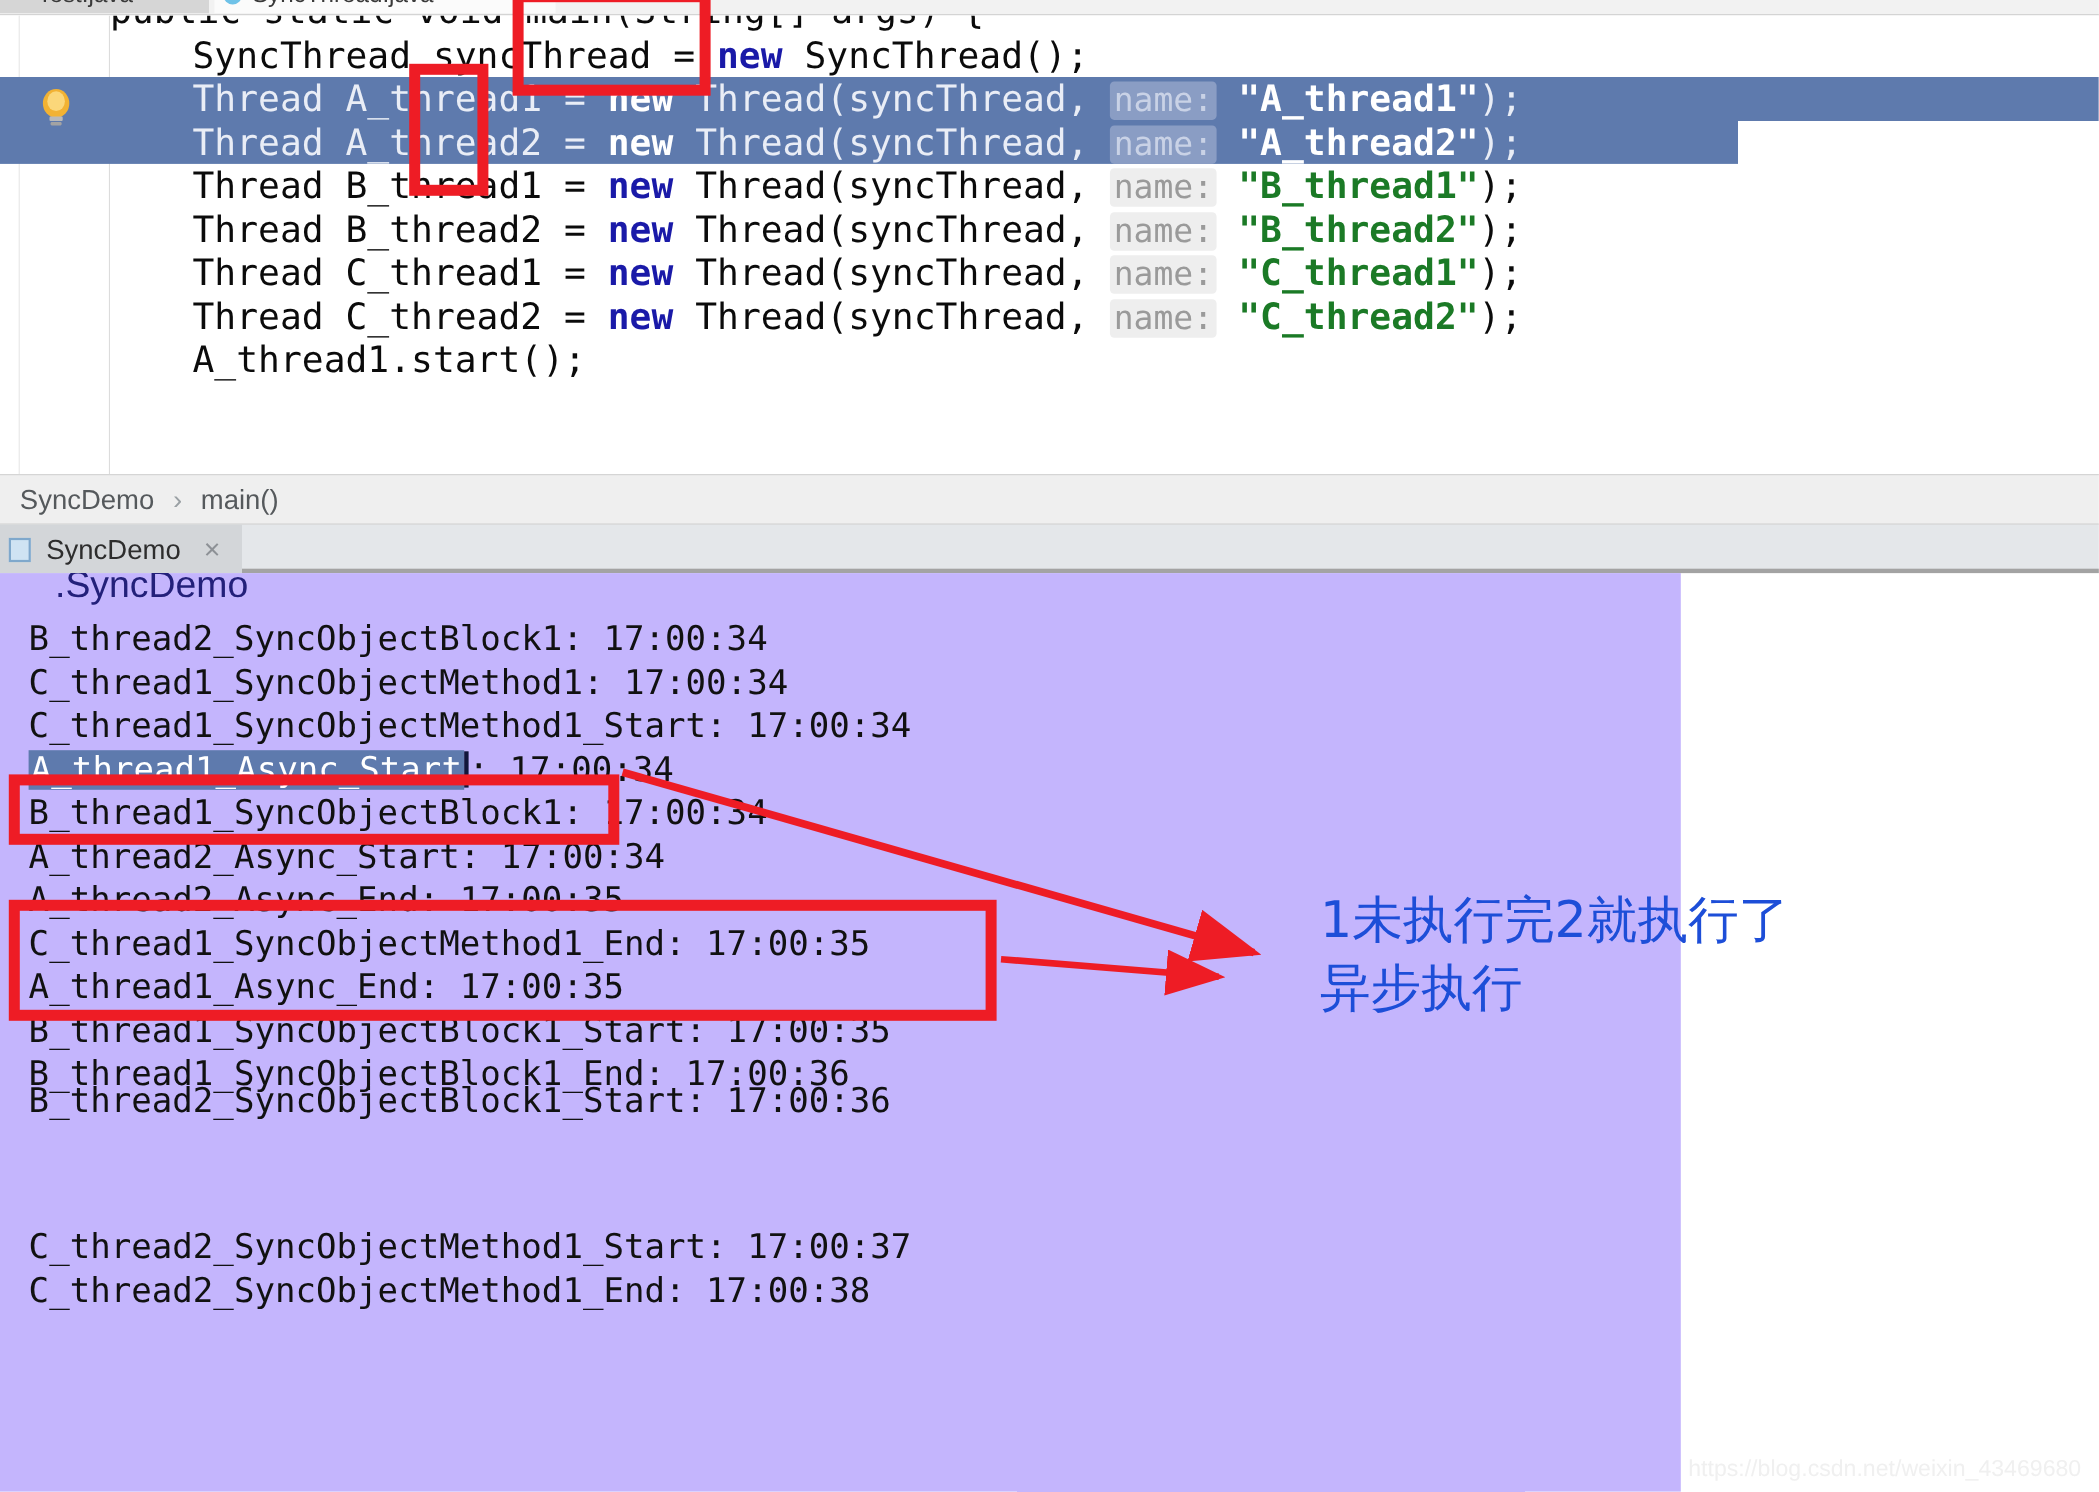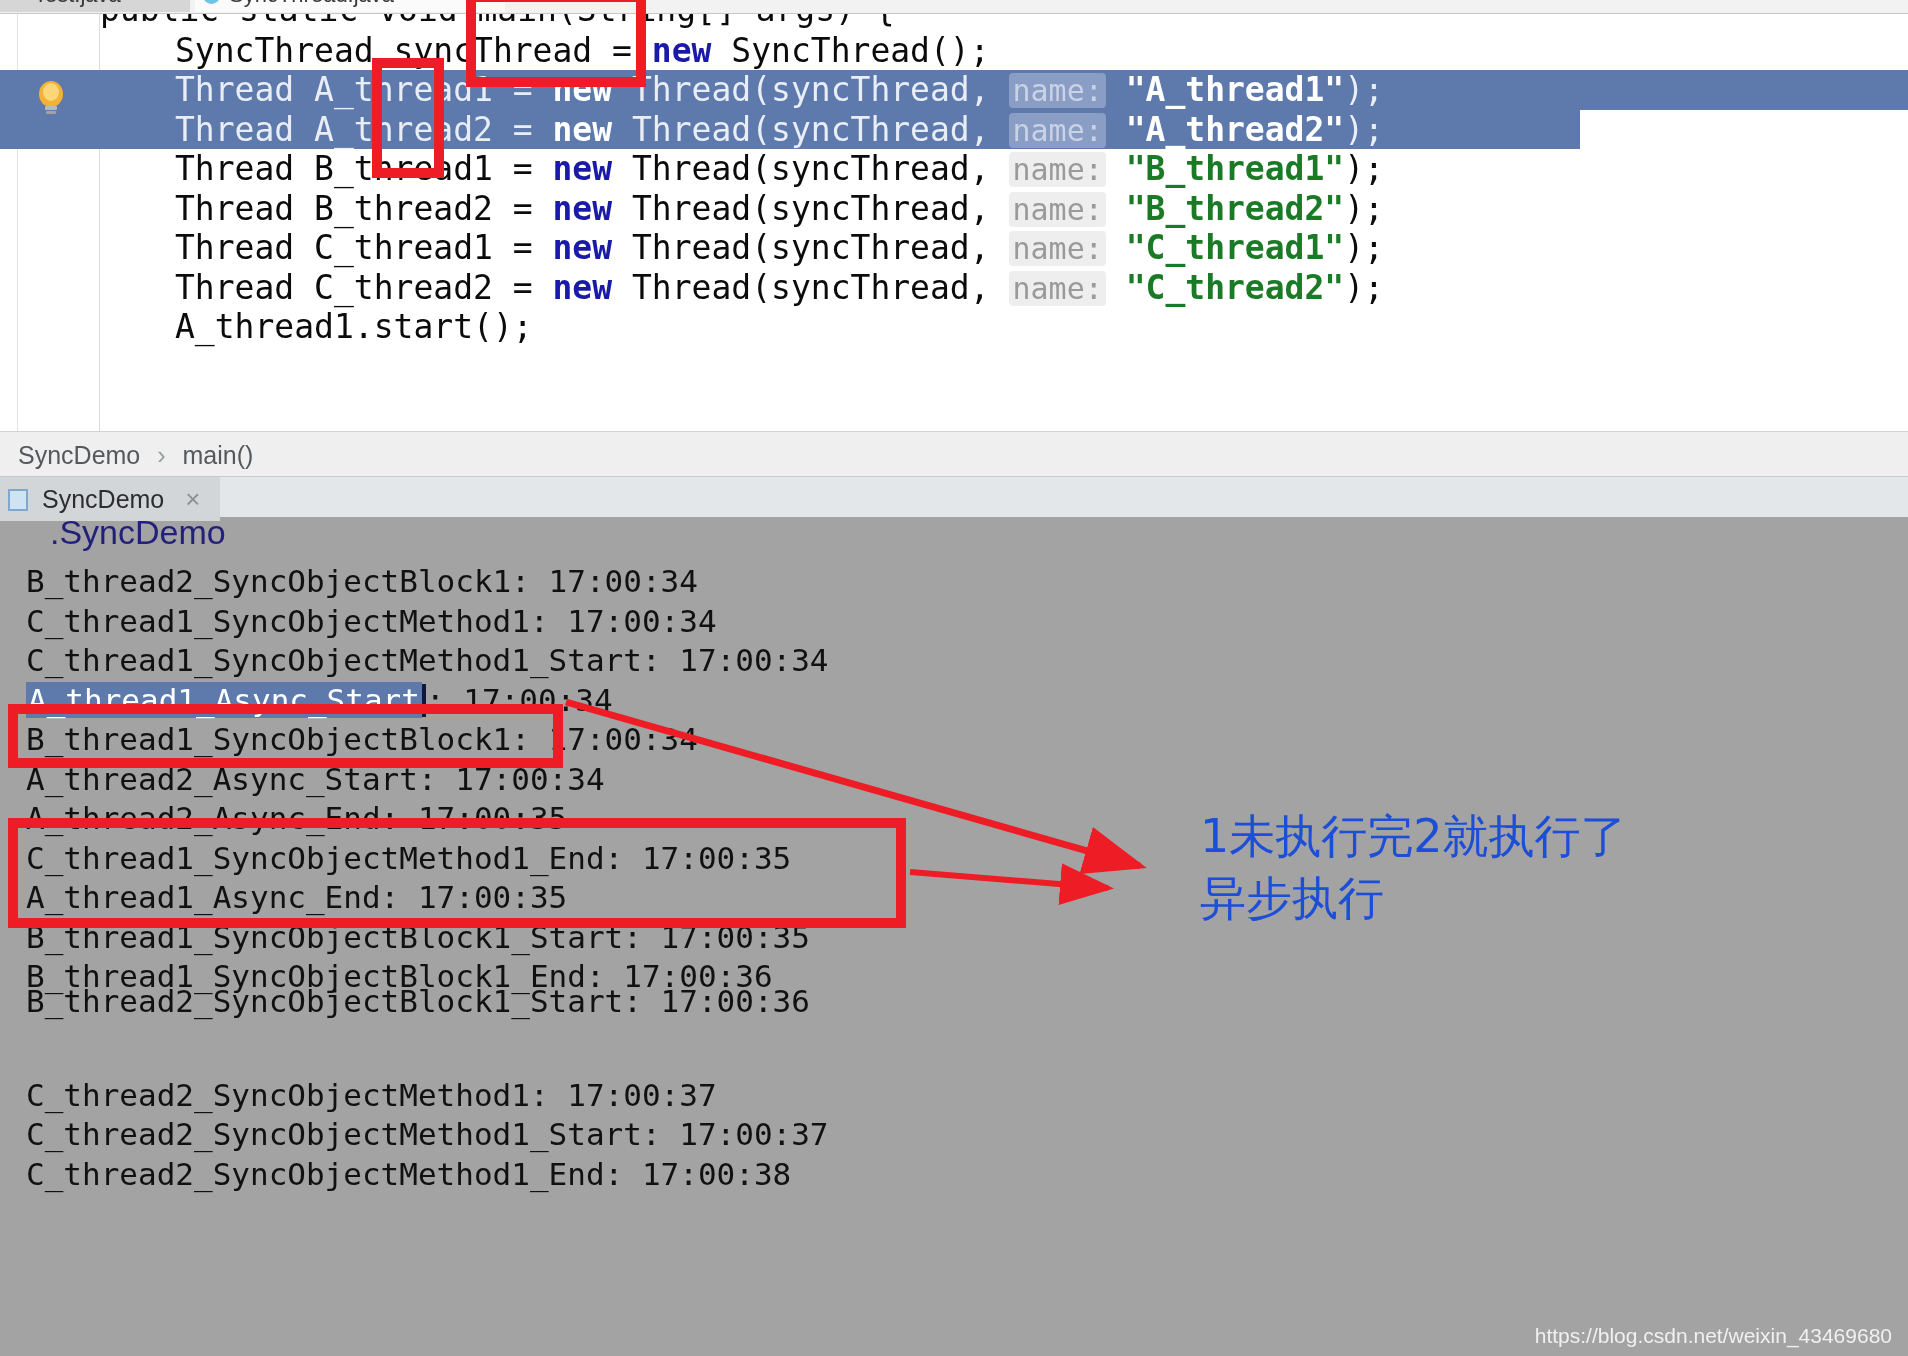--- a/index.html
+++ b/index.html
@@ -98,22 +98,22 @@
   #ctab .closex {
     color:#8d9196; font-size:26px; margin-left:14px;
   }
   #ctabicon {
     position:absolute; left:8px; top:12px; width:20px; height:22px;
     border:2px solid #7fa8cc; background:#cfe3f3;
   }
 
   
   #console {
-    position:absolute; left:0; top:521px; width:1908px; height:835px;
-    background:#a3a3a3; overflow:hidden;
+    position:absolute; left:0; top:521px; width:1528px; height:835px;
+    background:#c4b5fd; overflow:hidden;
   }
   .cline {
     position:absolute; left:26px;
     font-family:"DejaVu Sans Mono","Liberation Mono", monospace;
     font-size:31px; line-height:39.5px; color:#111111; white-space:pre;
   }
   .cline.head { color:#23207a; font-family:"Liberation Sans",sans-serif; font-size:34px; left:50px;}
   .cline.sel {
     background:#5e7aad; color:#ffffff; padding:0 2px;
   }
@@ -218,21 +218,20 @@
   <div class="selwrap" style="top:159.5px;"><span class="cline sel" style="position:static;">A_thread1_Async_Start</span><span class="caret"></span><span class="cline" style="position:static;">: 17:00:34</span></div>
 
   <div class="cline" style="top:199px;">B_thread1_SyncObjectBlock1: 17:00:34</div>
   <div class="cline" style="top:238.5px;">A_thread2_Async_Start: 17:00:34</div>
   <div class="cline" style="top:278px;">A_thread2_Async_End: 17:00:35</div>
   <div class="cline" style="top:317.5px;">C_thread1_SyncObjectMethod1_End: 17:00:35</div>
   <div class="cline" style="top:357px;">A_thread1_Async_End: 17:00:35</div>
   <div class="cline" style="top:396.5px;">B_thread1_SyncObjectBlock1_Start: 17:00:35</div>
   <div class="cline" style="top:436px;">B_thread1_SyncObjectBlock1_End: 17:00:36</div>
   <div class="cline" style="top:461px;">B_thread2_SyncObjectBlock1_Start: 17:00:36</div>
-  <div class="cline" style="top:554.5px;">C_thread2_SyncObjectMethod1: 17:00:37</div>
   <div class="cline" style="top:594px;">C_thread2_SyncObjectMethod1_Start: 17:00:37</div>
   <div class="cline" style="top:633.5px;">C_thread2_SyncObjectMethod1_End: 17:00:38</div>
 </div>
 
 <div id="overlay">
 
   <div class="redbox" style="left:466px;top:-8px;width:180px;height:95px;"></div>
 
   <div class="redbox" style="left:372px;top:58px;width:72px;height:120px;"></div>
 

